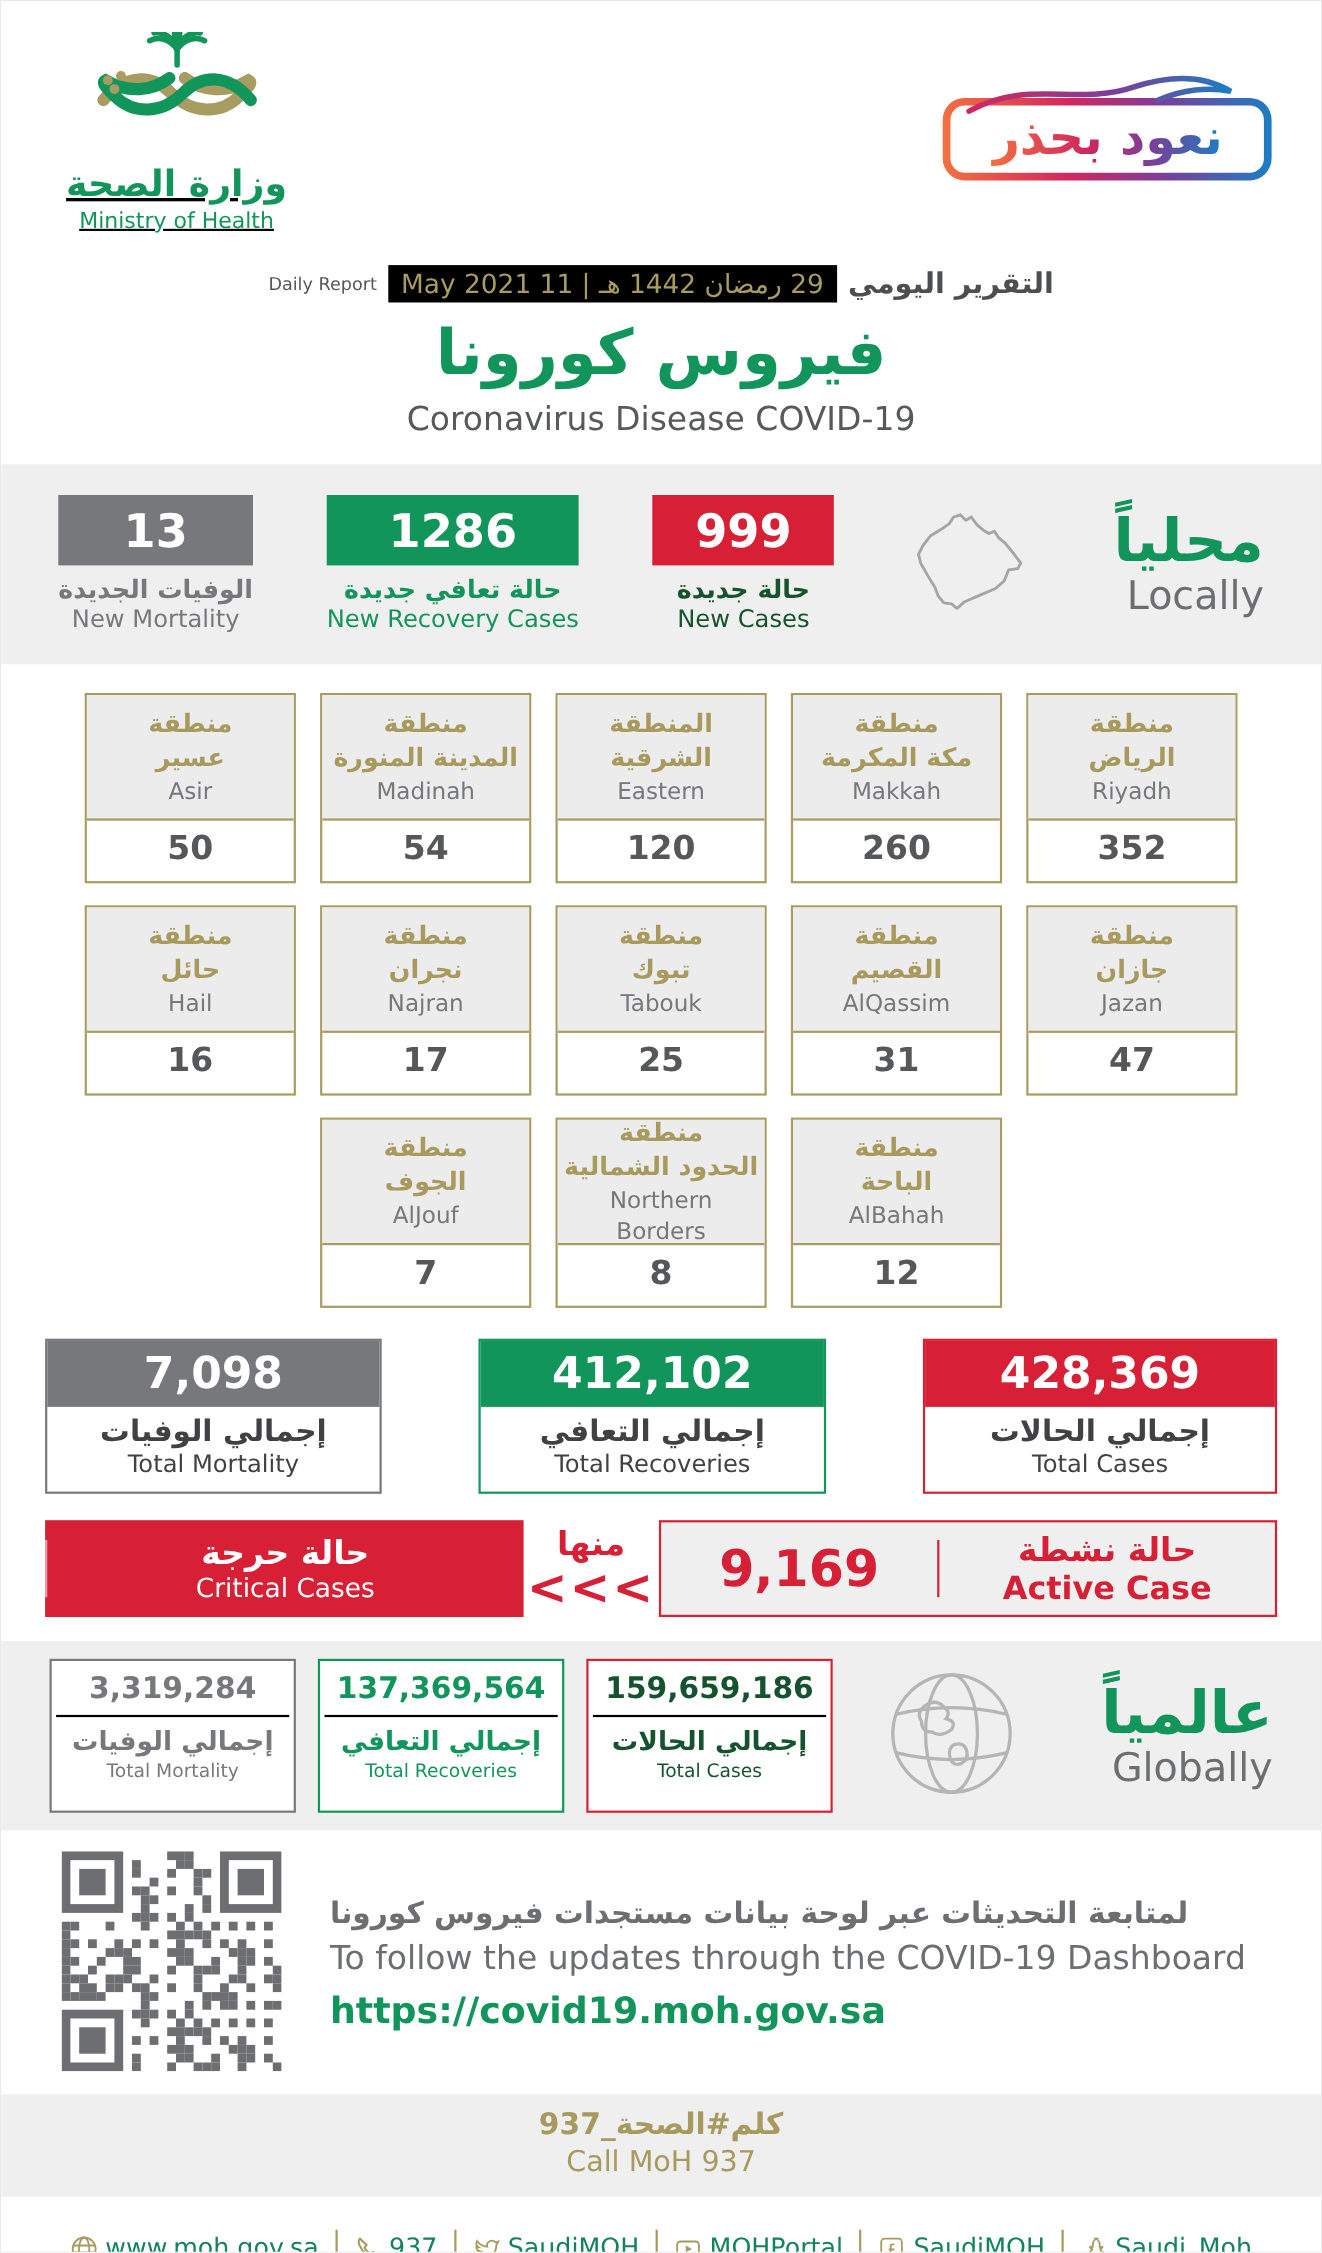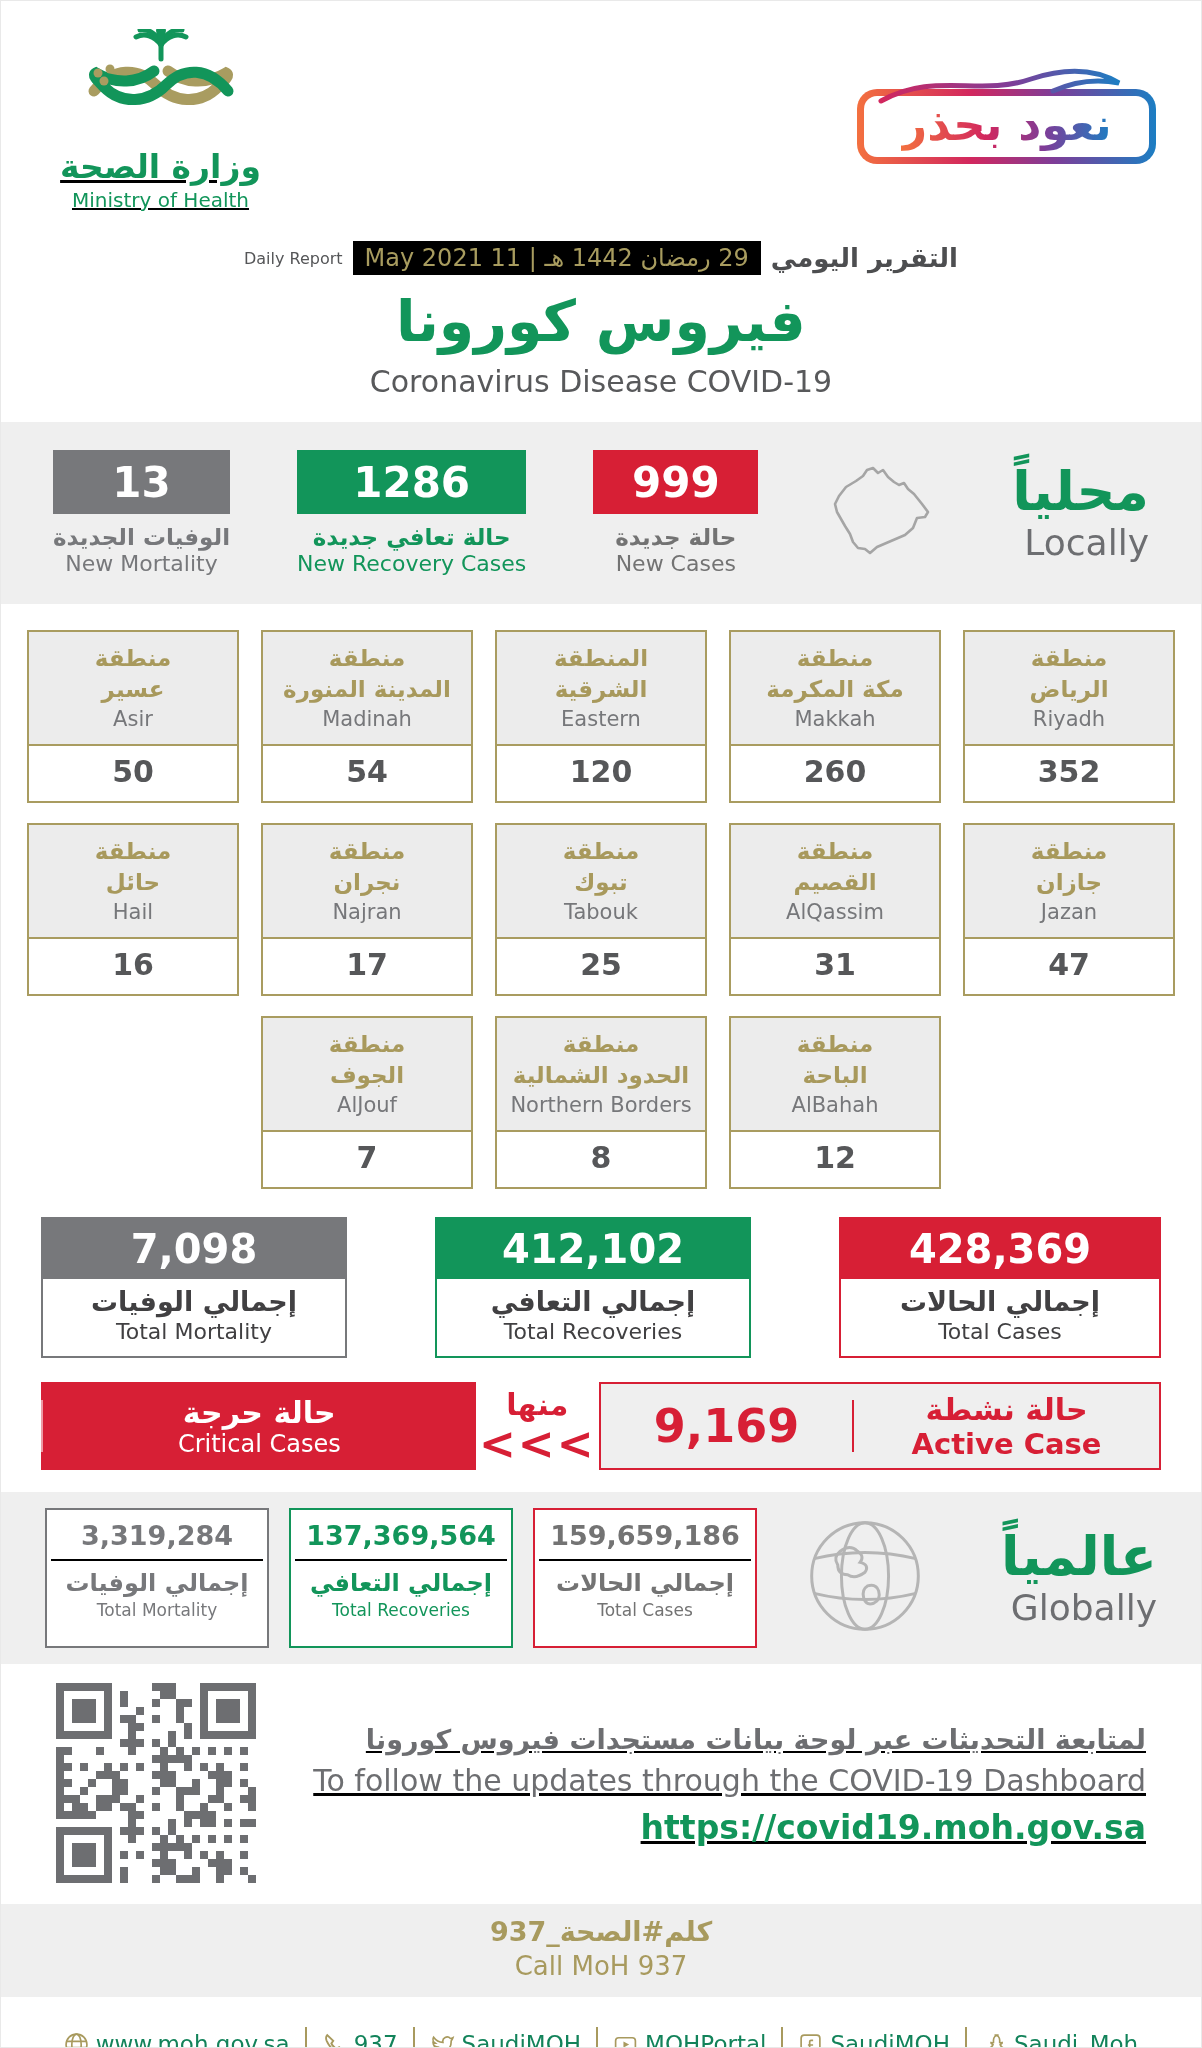--- a/index.html
+++ b/index.html
@@ -27,30 +27,30 @@
   .main-subtitle { height:46px; text-align:center; color:#58595b; font-size:30px; line-height:40px; }
 
   
   .locally-band { margin-top:14px; height:182px; background:#efefef; display:flex; align-items:center; justify-content:space-between; padding:0 52px; }
   .new-stat { text-align:center; }
   .stat-box { height:64px; display:flex; align-items:center; justify-content:center; color:#fff; font-size:42px; font-weight:bold; padding:0 26px; min-width:165px; }
   .stat-ar { font-size:23px; font-weight:bold; margin-top:10px; }
   .stat-en { font-size:22px; margin-top:1px; }
   .c-gray  { color:#77787b; } .bg-gray  { background:#77787b; }
   .c-green { color:#12955a; } .bg-green { background:#12955a; }
-  .c-red   { color:#737373; } .bg-red   { background:#d71f35; }
+  .c-red   { color:#14532d; } .bg-red   { background:#d71f35; }
   .map-block { width:120px; }
   .locally-label { text-align:right; }
   .locally-ar { color:#12955a; font-size:54px; font-weight:bold; line-height:1.1; }
   .locally-en { color:#6d6e71; font-size:36px; line-height:1.2; }
 
   
   .regions { margin-top:26px; }
   .region-row { display:flex; justify-content:center; gap:22px; margin-bottom:20px; }
-  .region-box { width:212px; border:2px solid #a99c60; background:#fff; }
+  .region-box { width:192px; border:2px solid #a99c60; background:#fff; }
   .region-head { background:#ececec; border-bottom:2px solid #a99c60; height:114px; display:flex; flex-direction:column; justify-content:center; text-align:center; padding:2px 4px; }
   .r-prefix, .r-name { color:#a8995c; font-size:23px; font-weight:bold; line-height:1.35; }
   .r-en { color:#76777a; font-size:21px; line-height:1.35; }
   .region-value { text-align:center; color:#565759; font-size:30px; font-weight:bold; padding:8px 0 12px; }
 
   
   .totals-row { margin-top:28px; display:flex; justify-content:space-between; padding:0 40px; }
   .total-box { border-width:2px; border-style:solid; background:#fff; }
   .w-mort { width:306px; } .w-rec { width:316px; } .w-case { width:322px; }
   .b-gray { border-color:#77787b; } .b-green { border-color:#12955a; } .b-red { border-color:#d71f35; }
@@ -85,21 +85,21 @@
   .g-ar { font-size:24px; font-weight:bold; }
   .g-en { font-size:17px; margin-top:3px; }
   .globe-block { width:124px; margin-left:26px; }
   .global-label { flex:1; text-align:right; }
   .global-ar { color:#12955a; font-size:54px; font-weight:bold; line-height:1.1; }
   .global-en { color:#6d6e71; font-size:36px; line-height:1.2; }
 
   
   .qr-section { margin-top:16px; display:flex; align-items:center; gap:44px; padding:0 55px; height:210px; }
   .qr-svg { width:200px; height:200px; }
-  .dash-text { flex:1; text-align:right;text-decoration:underline; }
+  .dash-text { flex:1; text-align:left; }
   .dash-ar { color:#6d6e71; font-size:27px; font-weight:bold; }
   .dash-en { color:#6d6e71; font-size:30px; margin-top:8px; }
   .dash-url { color:#12955a; font-size:33px; font-weight:bold; margin-top:10px; }
 
   
   .call-band { margin-top:14px; background:#efefef; text-align:center; padding:12px 0 16px; }
   .call-ar { color:#a89a5e; font-size:27px; font-weight:bold; }
   .call-en { color:#a89a5e; font-size:26px; margin-top:4px; }
   .footer { display:flex; justify-content:center; align-items:center; gap:15px; padding:30px 0; }
   .f-item { display:flex; align-items:center; gap:7px; color:#12835a; font-size:23px; }

